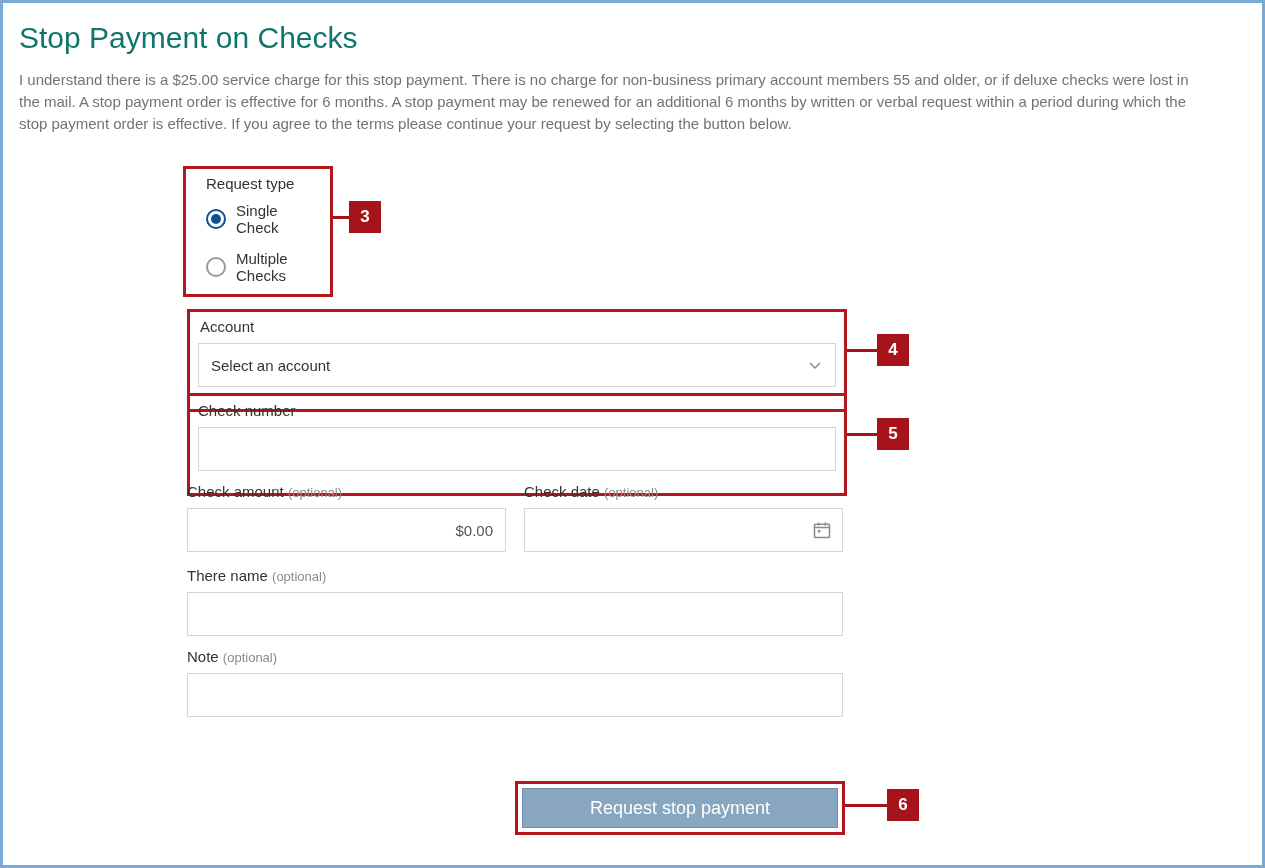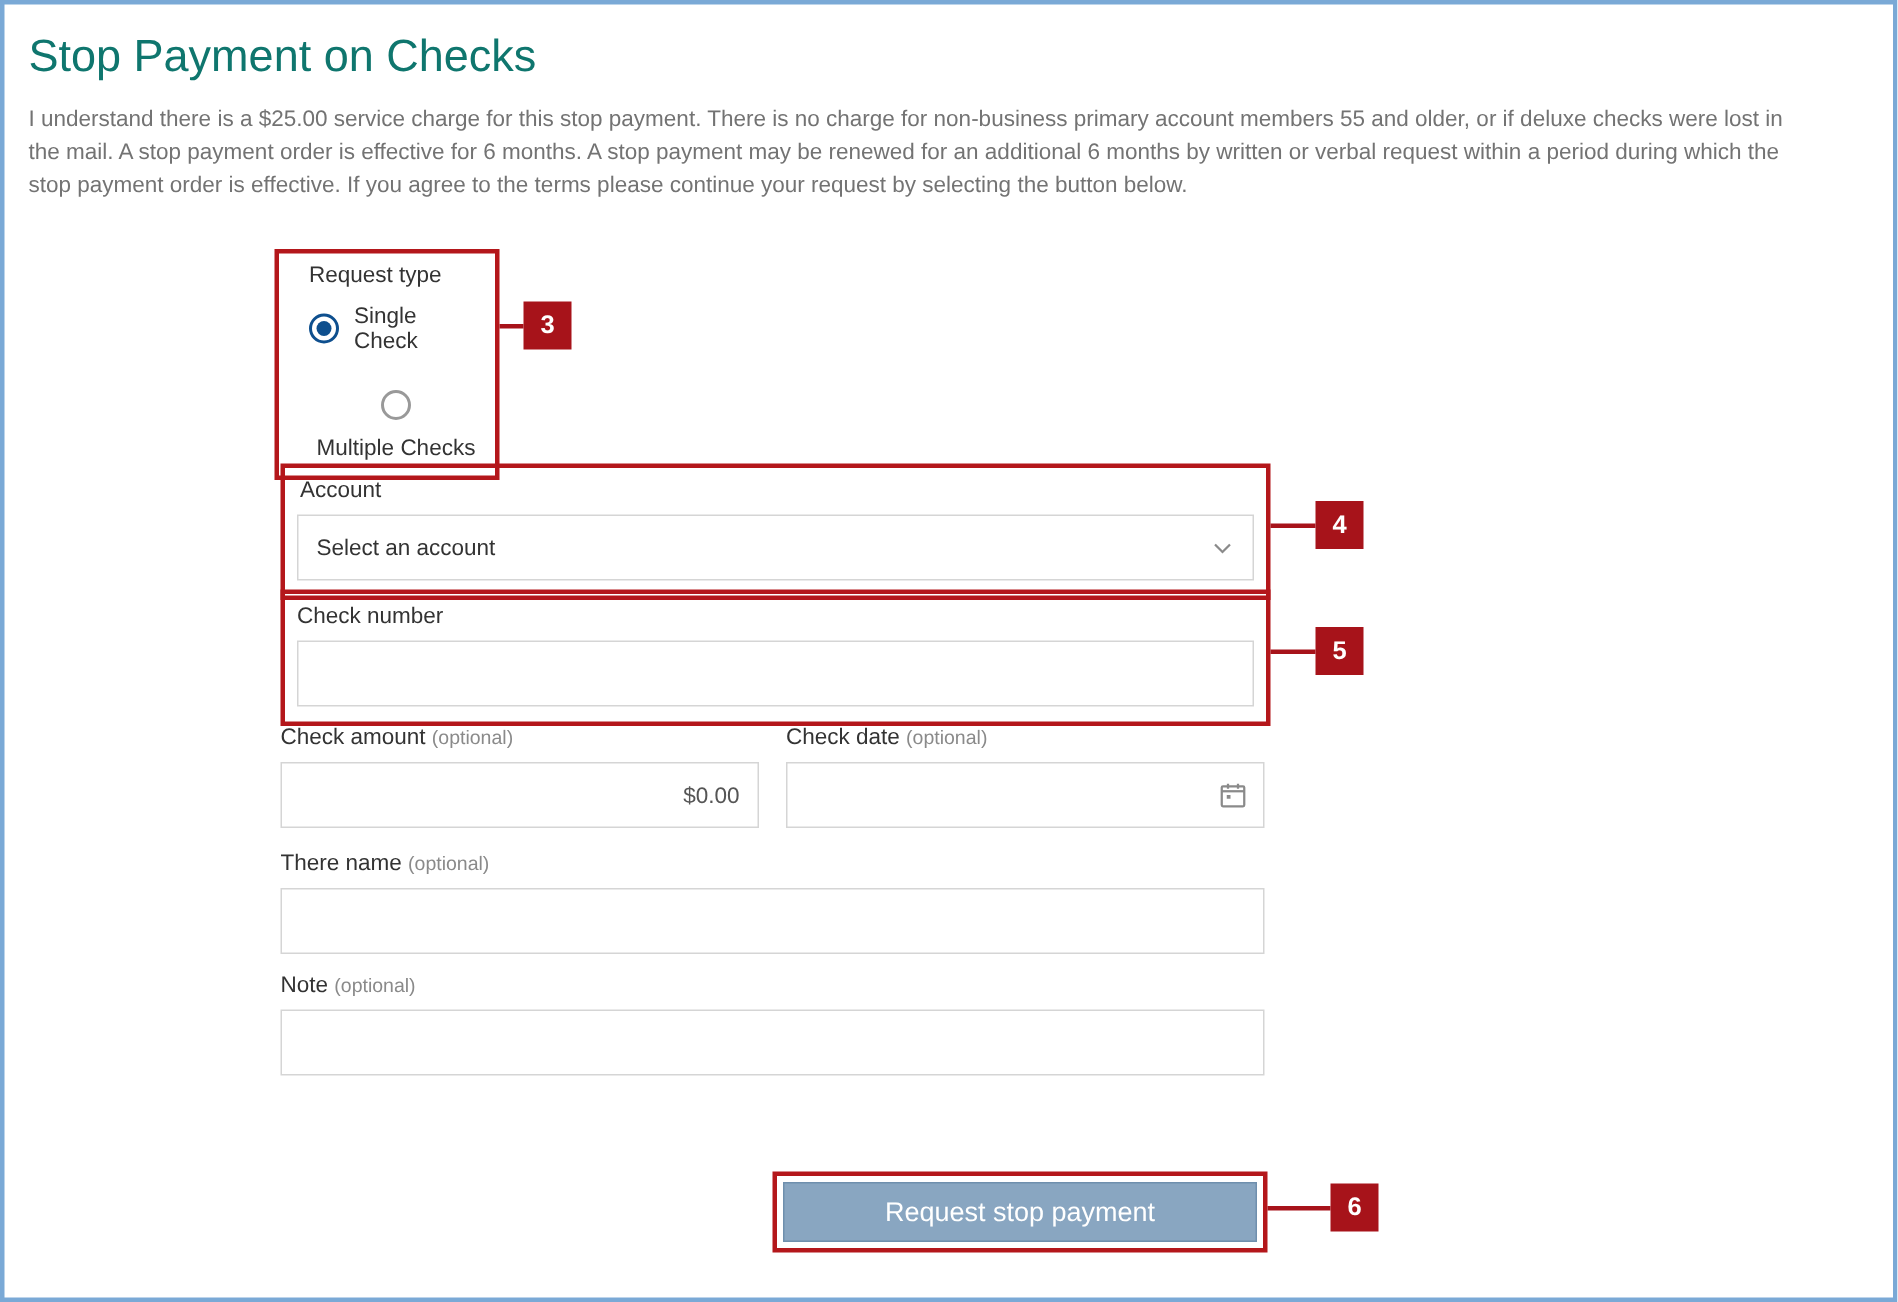--- a/index.html
+++ b/index.html
@@ -42,24 +42,24 @@
   .request-type-wrap .group-label {
     font-size: 15px;
     color: #333;
     margin-bottom: 10px;
   }
   .radio-row {
     display: flex;
     align-items: center;
     gap: 10px;
     margin-top: 6px;
-    margin-bottom: 24px;
+    margin-bottom: 14px;
     cursor: pointer;
   }
-  .radio-row:last-child { margin-bottom: 0; flex-direction: column; }
+  .radio-row:last-child { margin-bottom: 0; }
   .radio-outer {
     width: 20px; height: 20px;
     border: 2px solid #999;
     border-radius: 50%;
     display: flex; align-items: center; justify-content: center;
     flex-shrink: 0;
   }
   .radio-outer.selected { border-color: #0e4f8e; }
   .radio-inner {
     width: 10px; height: 10px; border-radius: 50%;
@@ -93,21 +93,21 @@
     font-size: 15px;
     color: #333;
     margin-bottom: 8px;
   }
   .optional {
     color: #8a8a8a;
     font-size: 13px;
   }
   .outlined {
     border: 3px solid #b4171b;
-    padding: 6px 8px 10px 8px;
+    padding: 6px 8px 22px 8px;
   }
   .select-box, .text-input {
     width: 100%;
     height: 44px;
     border: 1px solid #d5d5d5;
     background: #fff;
     font-size: 15px;
     color: #333;
     padding: 0 12px;
   }

